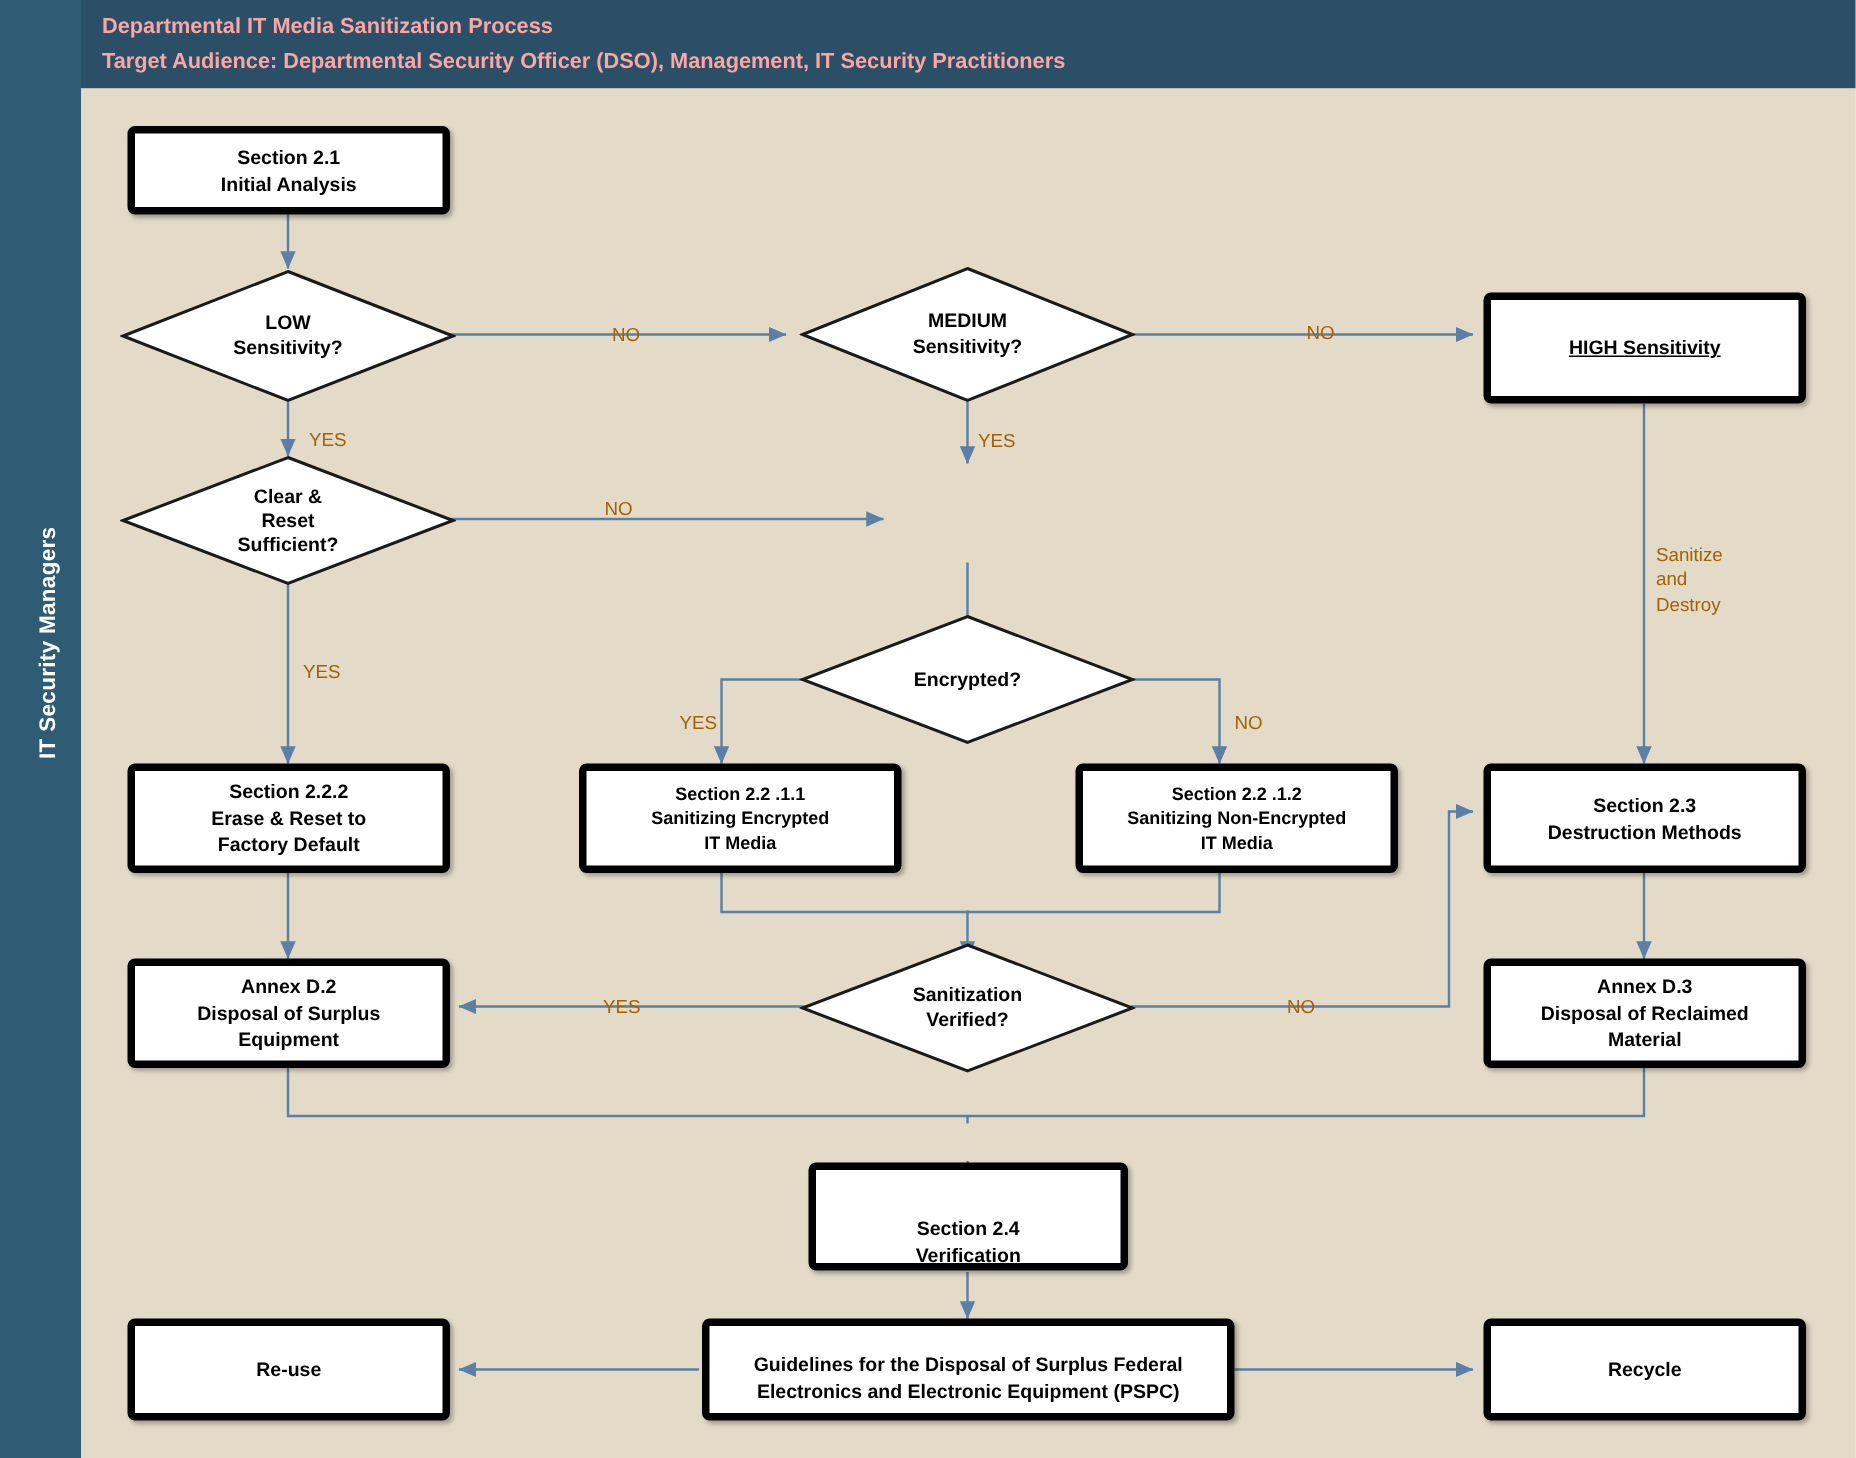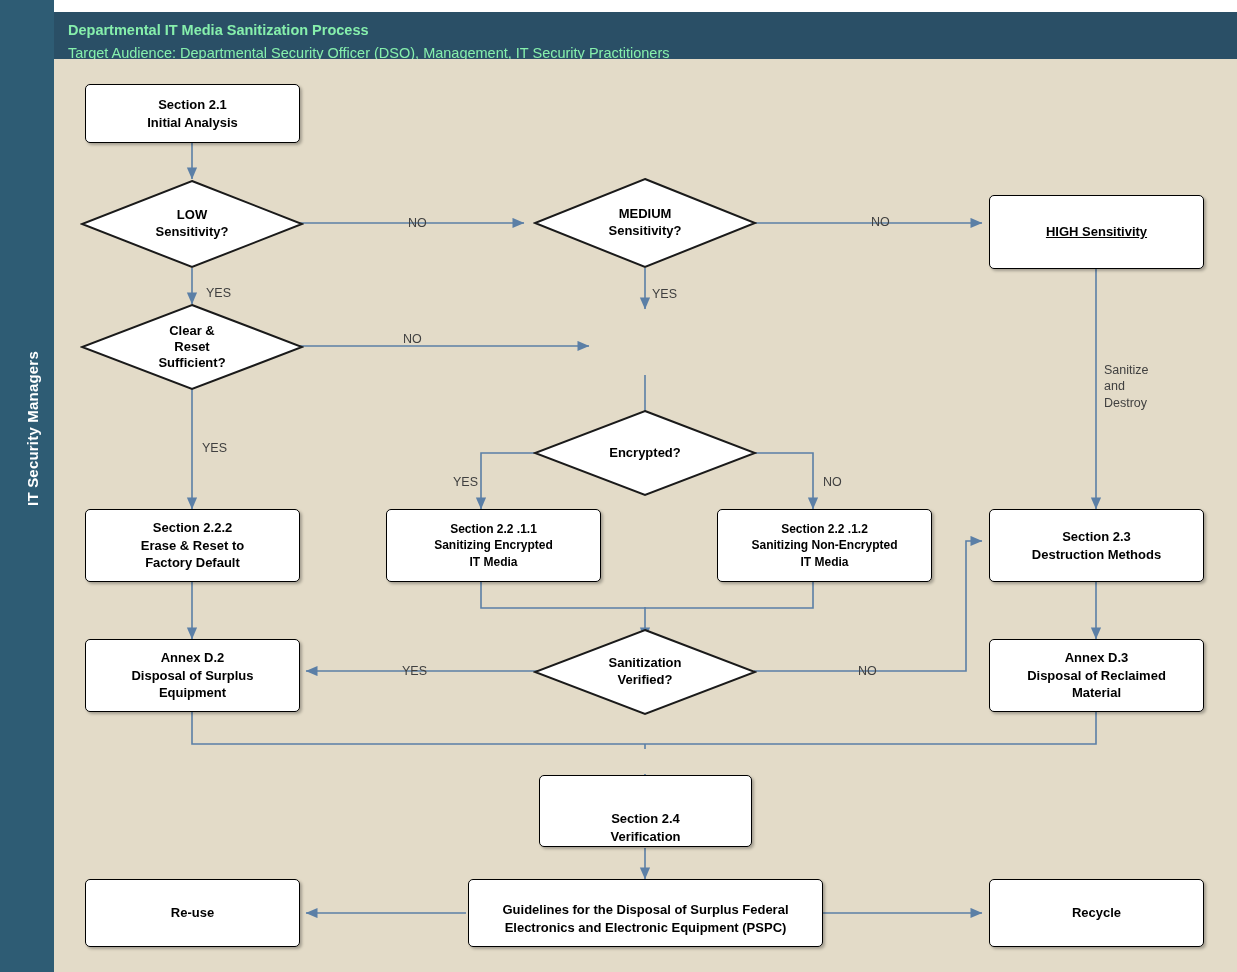--- a/index.html
+++ b/index.html
@@ -24,49 +24,49 @@
     transform-origin:center center;
     color:#ffffff;
     font-size:15px;
     font-weight:bold;
     text-align:center;
     letter-spacing:0.2px;
   }
 
   
   .header {
-    position:absolute; left:54px; top:12px; width:1183px; height:59px;
+    position:absolute; left:54px; top:0; width:1183px; height:59px;
     background:#2a4f66;
-    color:#86efac;
+    color:#fca5a5;
   }
   .header .line1 {
     position:absolute; left:14px; top:10px;
     font-size:14.5px; font-weight:bold;
   }
   .header .line2 {
     position:absolute; left:14px; top:33px;
-    font-size:14.5px; font-weight:normal;
+    font-size:14.5px; font-weight:bold;
   }
 
   
   .canvas {
     position:absolute; left:54px; top:59px;
     width:1183px; height:913px;
     background:#e3dbc8;
   }
 
   
   svg.links { position:absolute; left:0; top:0; width:1183px; height:913px; }
 
   
   .node {
     position:absolute;
     box-sizing:border-box;
     background:#ffffff;
-    border:1px solid #000000;
+    border:5px solid #000000;
     border-radius:5px;
     box-shadow:2px 2px 3px rgba(0,0,0,0.28);
     display:flex; align-items:center; justify-content:center;
     text-align:center;
     font-size:13px; font-weight:bold; color:#000000;
     line-height:1.35;
     padding:2px 6px;
   }
   .node.small { font-size:12px;margin-left:12px; }
 
@@ -77,21 +77,21 @@
   .diamond-wrap .dlabel {
     position:absolute; left:0; top:0; width:100%; height:100%;
     display:flex; align-items:center; justify-content:center;
     text-align:center; font-size:13px; font-weight:bold; color:#000;
     line-height:1.3;
   }
 
   .edge-label {
     position:absolute;
     font-size:12.5px;
-    color:#404040;
+    color:#a16207;
     white-space:pre;
     line-height:1.3;
   }
 </style>
 </head>
 <body>
 
 <div id="root">
 
   <div class="left-band">

